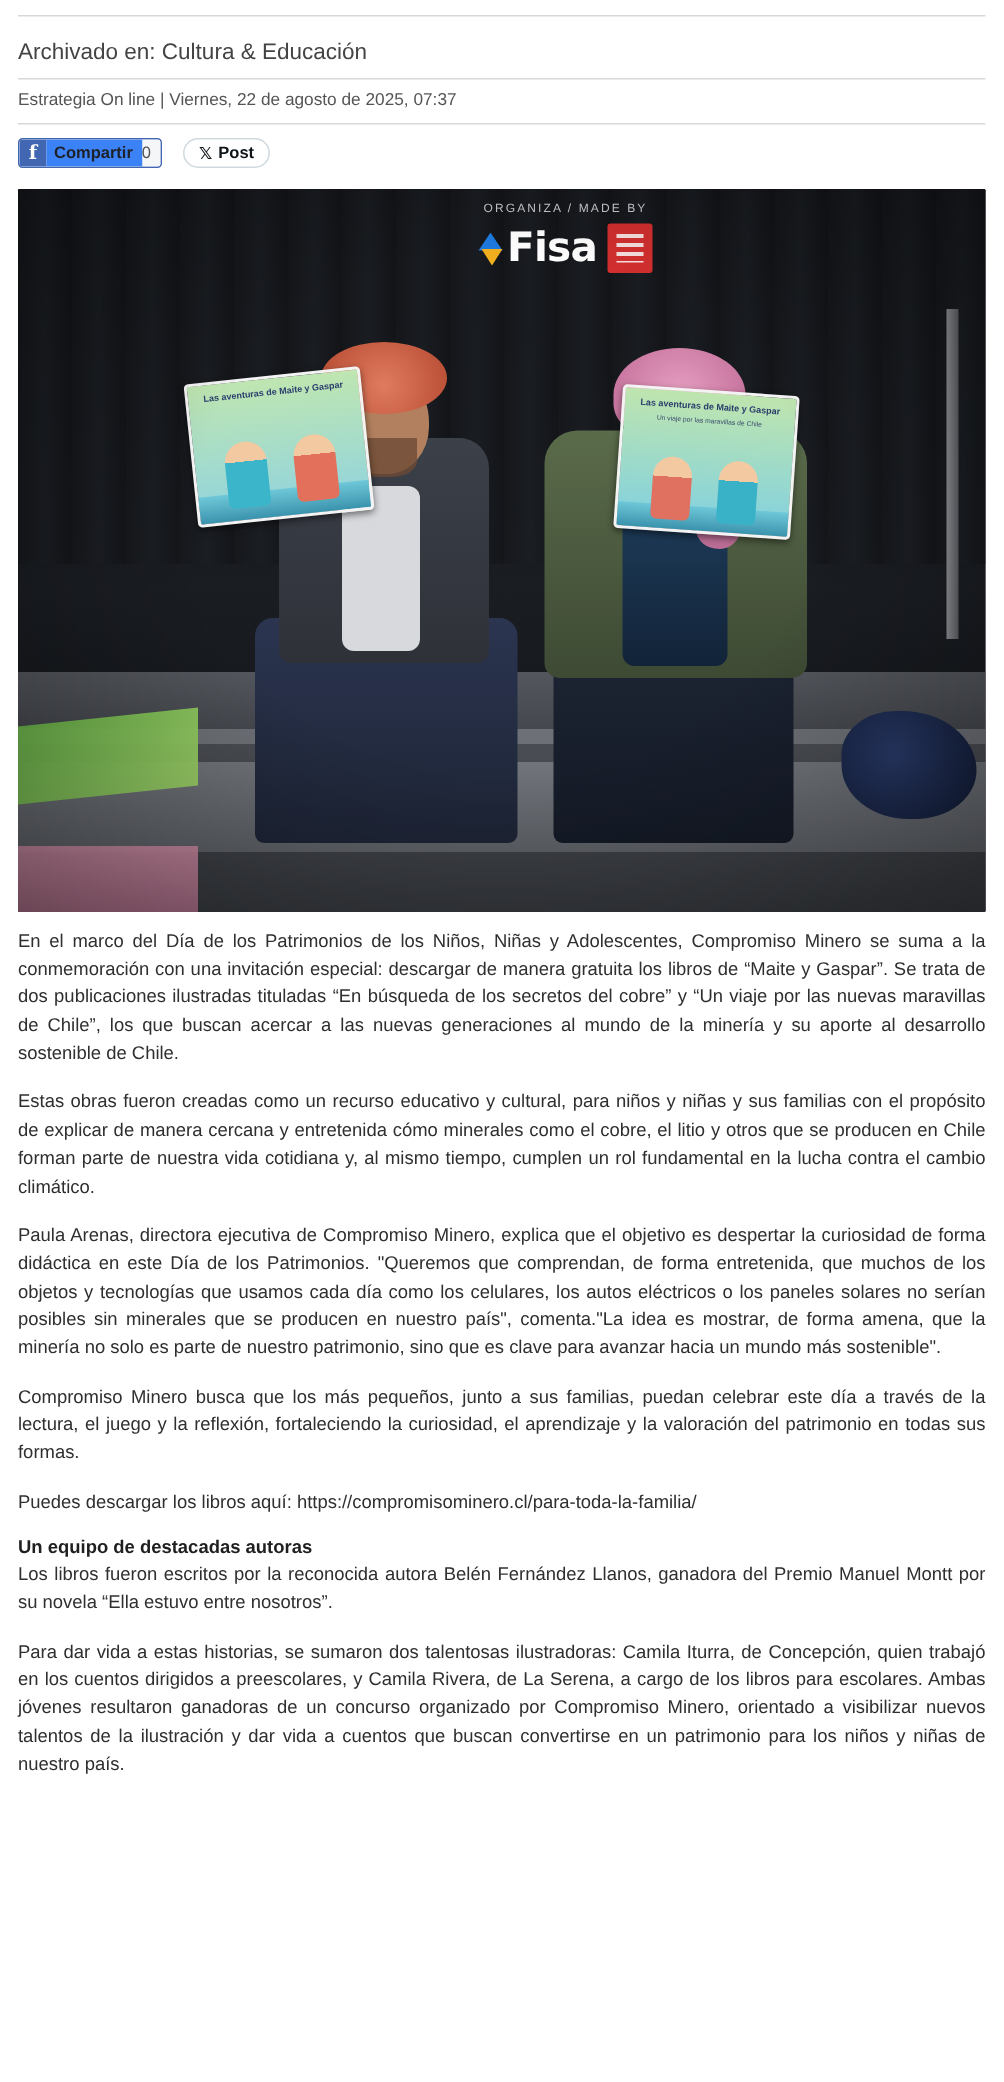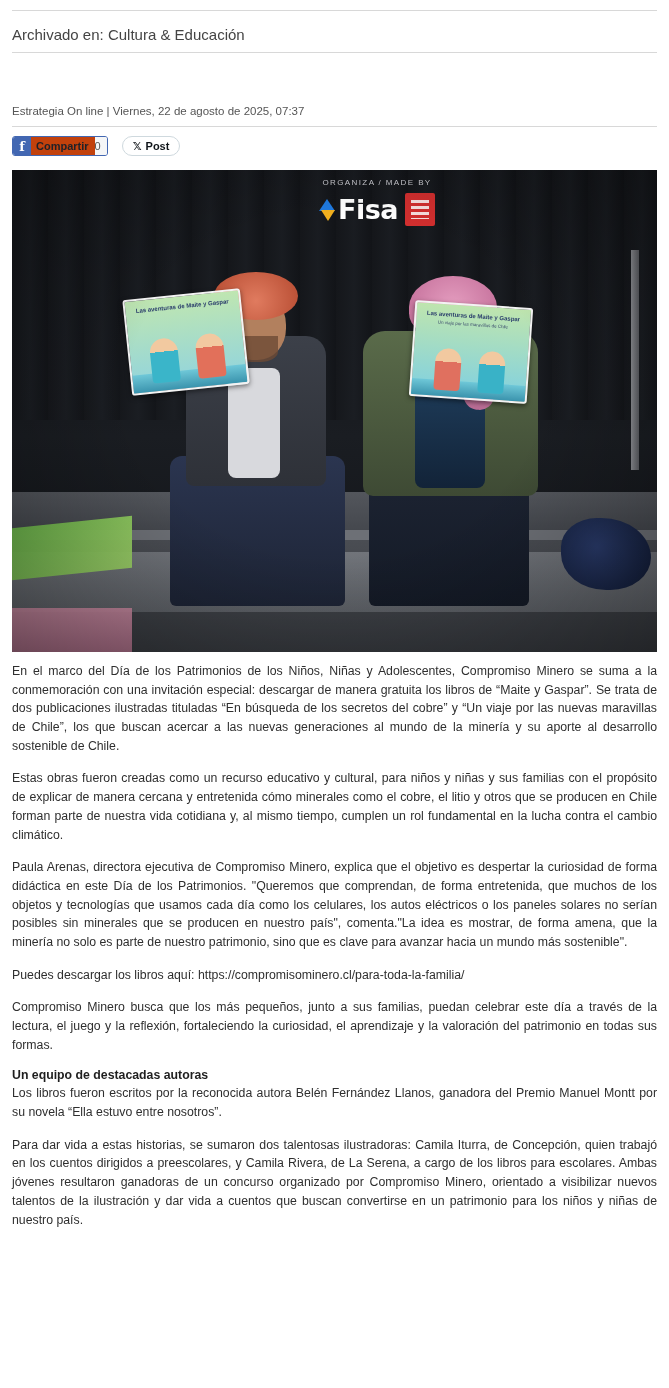--- a/index.html
+++ b/index.html
@@ -36,21 +36,20 @@
     font-size: 15px;
     color: #444444;
     padding: 15px 0 9px 0;
   }
   .filed-in .label { color: #444444; }
   .filed-in .cat { color: #444444; }
   .byline {
     font-size: 11.5px;
     color: #555555;
     padding: 8px 0 9px 0;
-    margin-top: 44px;
   }
   .share-row {
     display: flex;
     align-items: center;
     gap: 14px;
     padding: 9px 0 10px 0;
   }
   .fb-share {
     display: inline-flex;
     align-items: center;
@@ -72,21 +71,21 @@
     font-family: "DejaVu Serif", serif;
     font-weight: bold;
     font-size: 13px;
     line-height: 1;
   }
   .fb-share .fb-label {
     padding: 0 6px 0 5px;
     color: #1d2129;
     font-weight: bold;
     font-size: 11px;
-    background: #c2410c;
+    background: #3b82f6;
     height: 18px;
     line-height: 18px;
   }
   .fb-share .fb-count {
     padding: 0 6px 0 0;
     background: #f5f6f7;
     color: #555;
     height: 18px;
     line-height: 18px;
     font-size: 11px;
@@ -386,20 +385,20 @@
       <div class="bk-kid2"></div>
     </div>
 
     <div class="vignette"></div>
   </figure>
 
   <div class="body-copy">
     <p>En el marco del Día de los Patrimonios de los Niños, Niñas y Adolescentes, Compromiso Minero se suma a la conmemoración con una invitación especial: descargar de manera gratuita los libros de “Maite y Gaspar”. Se trata de dos publicaciones ilustradas tituladas “En búsqueda de los secretos del cobre” y “Un viaje por las nuevas maravillas de Chile”, los que buscan acercar a las nuevas generaciones al mundo de la minería y su aporte al desarrollo sostenible de Chile.</p>
     <p>Estas obras fueron creadas como un recurso educativo y cultural, para niños y niñas y sus familias con el propósito de explicar de manera cercana y entretenida cómo minerales como el cobre, el litio y otros que se producen en Chile forman parte de nuestra vida cotidiana y, al mismo tiempo, cumplen un rol fundamental en la lucha contra el cambio climático.</p>
     <p>Paula Arenas, directora ejecutiva de Compromiso Minero, explica que el objetivo es despertar la curiosidad de forma didáctica en este Día de los Patrimonios. "Queremos que comprendan, de forma entretenida, que muchos de los objetos y tecnologías que usamos cada día como los celulares, los autos eléctricos o los paneles solares no serían posibles sin minerales que se producen en nuestro país", comenta."La idea es mostrar, de forma amena, que la minería no solo es parte de nuestro patrimonio, sino que es clave para avanzar hacia un mundo más sostenible".</p>
+    <p>Compromiso Minero busca que los más pequeños, junto a sus familias, puedan celebrar este día a través de la lectura, el juego y la reflexión, fortaleciendo la curiosidad, el aprendizaje y la valoración del patrimonio en todas sus formas.</p>
     <p>Puedes descargar los libros aquí: https://compromisominero.cl/para-toda-la-familia/</p>
-    <p>Compromiso Minero busca que los más pequeños, junto a sus familias, puedan celebrar este día a través de la lectura, el juego y la reflexión, fortaleciendo la curiosidad, el aprendizaje y la valoración del patrimonio en todas sus formas.</p>
     <div class="subhead">Un equipo de destacadas autoras</div>
     <p>Los libros fueron escritos por la reconocida autora Belén Fernández Llanos, ganadora del Premio Manuel Montt por su novela “Ella estuvo entre nosotros”.</p>
     <p class="last">Para dar vida a estas historias, se sumaron dos talentosas ilustradoras: Camila Iturra, de Concepción, quien trabajó en los cuentos dirigidos a preescolares, y Camila Rivera, de La Serena, a cargo de los libros para escolares. Ambas jóvenes resultaron ganadoras de un concurso organizado por Compromiso Minero, orientado a visibilizar nuevos talentos de la ilustración y dar vida a cuentos que buscan convertirse en un patrimonio para los niños y niñas de nuestro país.</p>
   </div>
 
 </div>
 
 </body></html>

